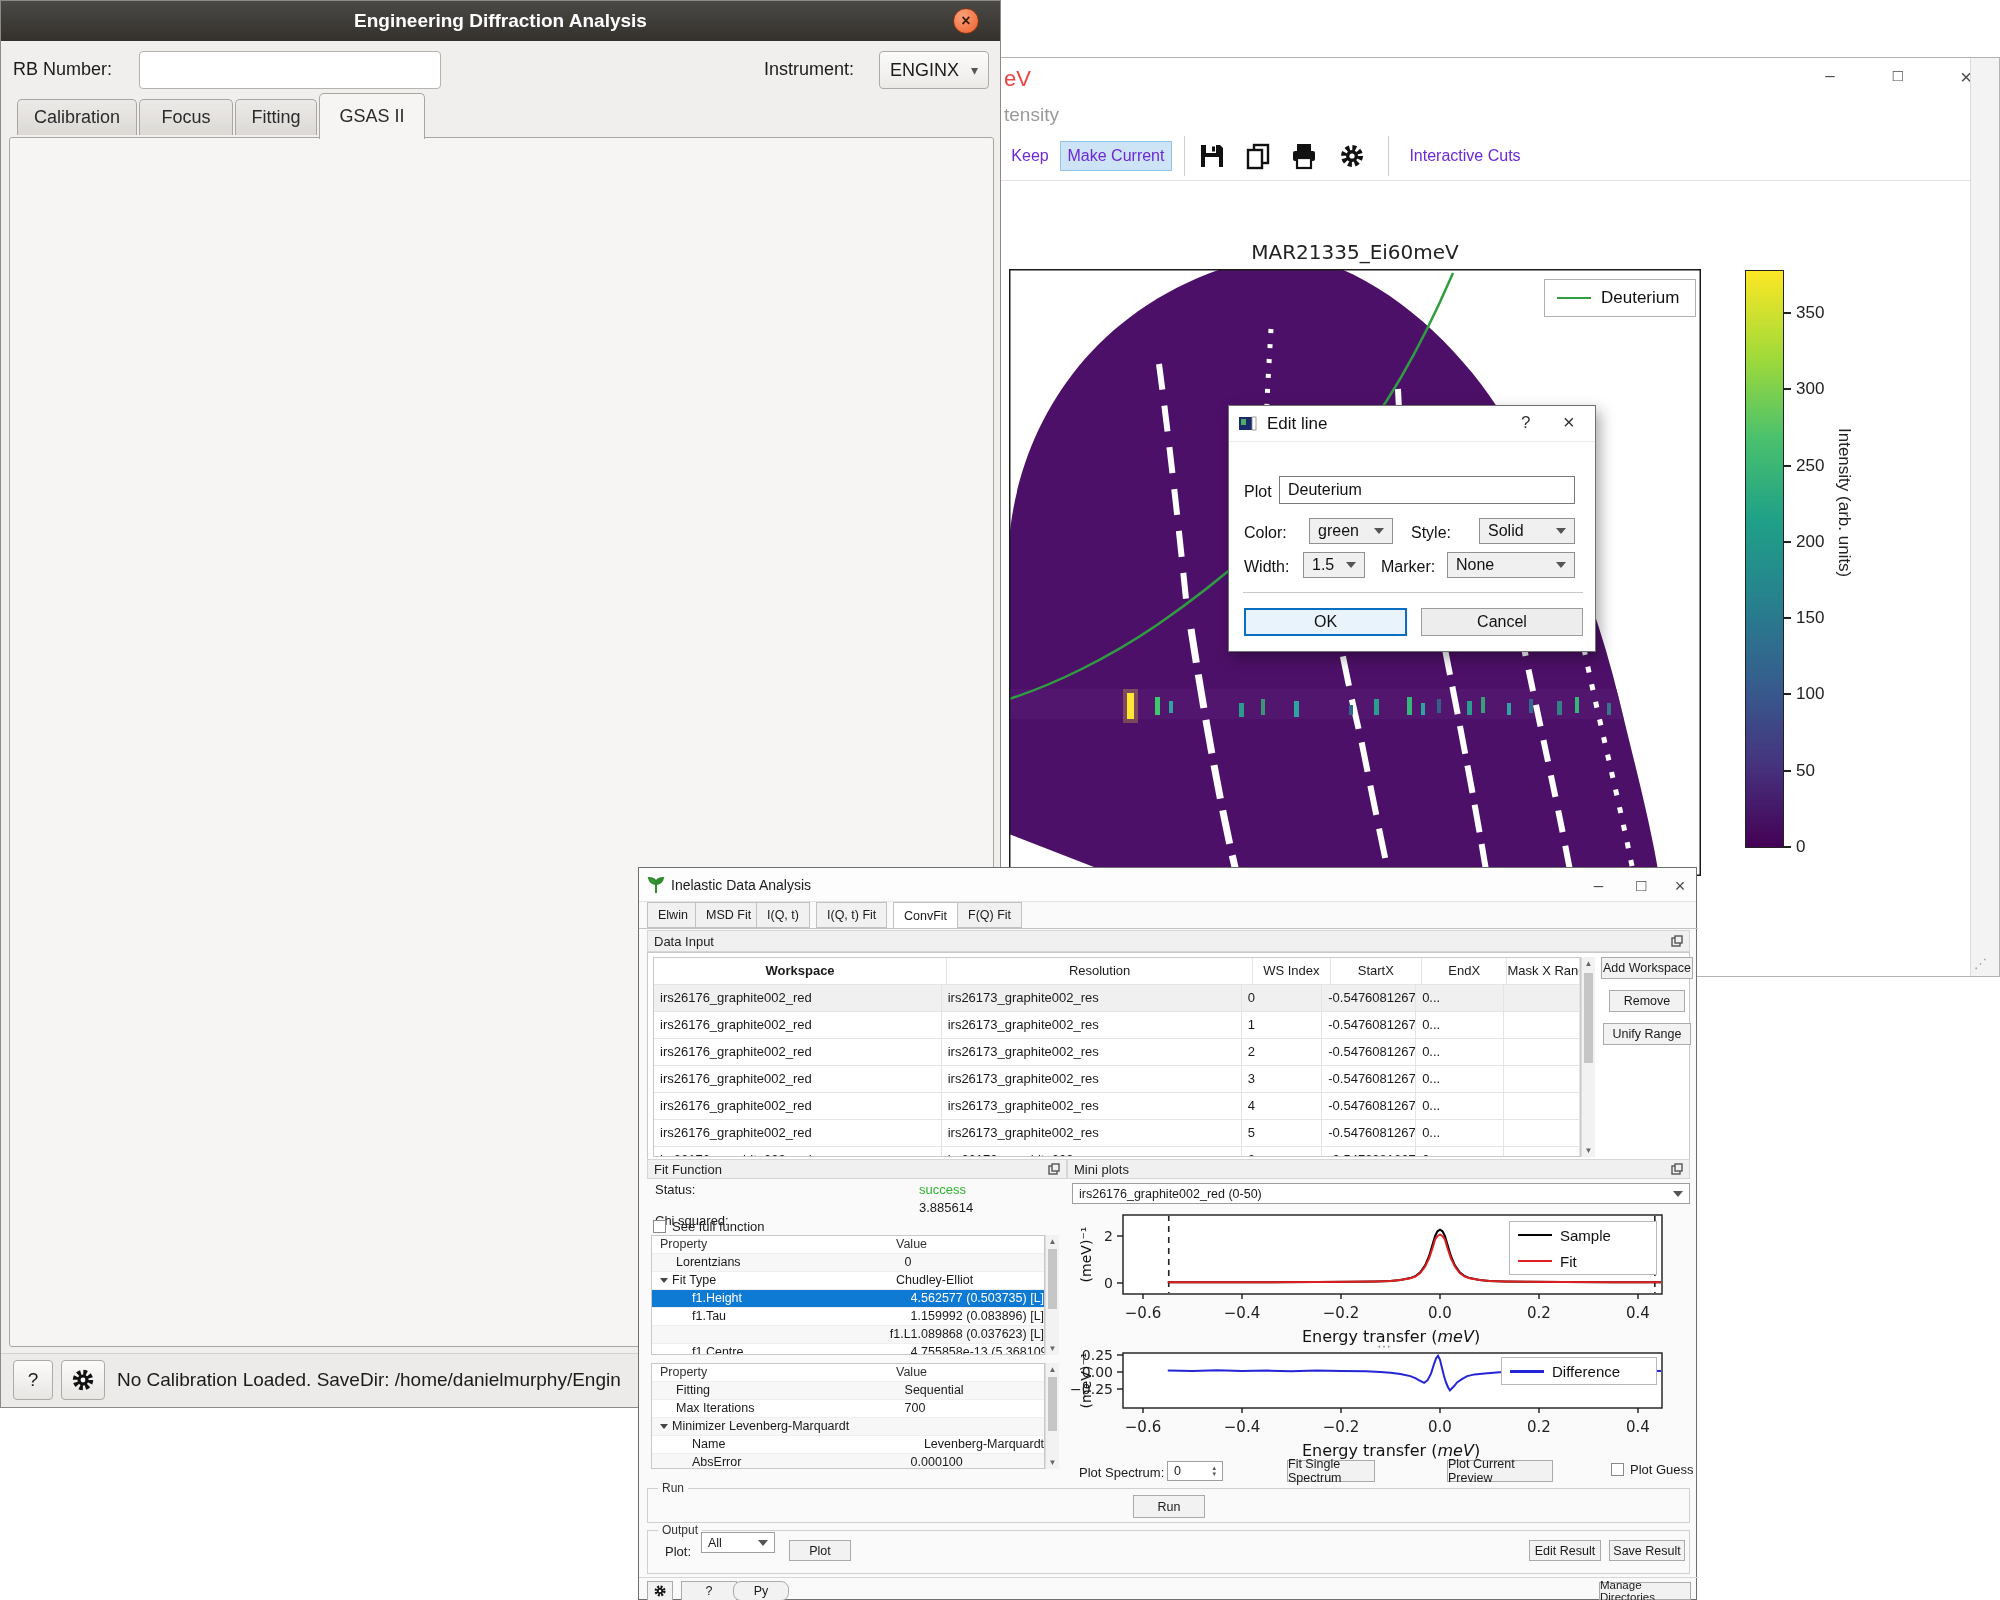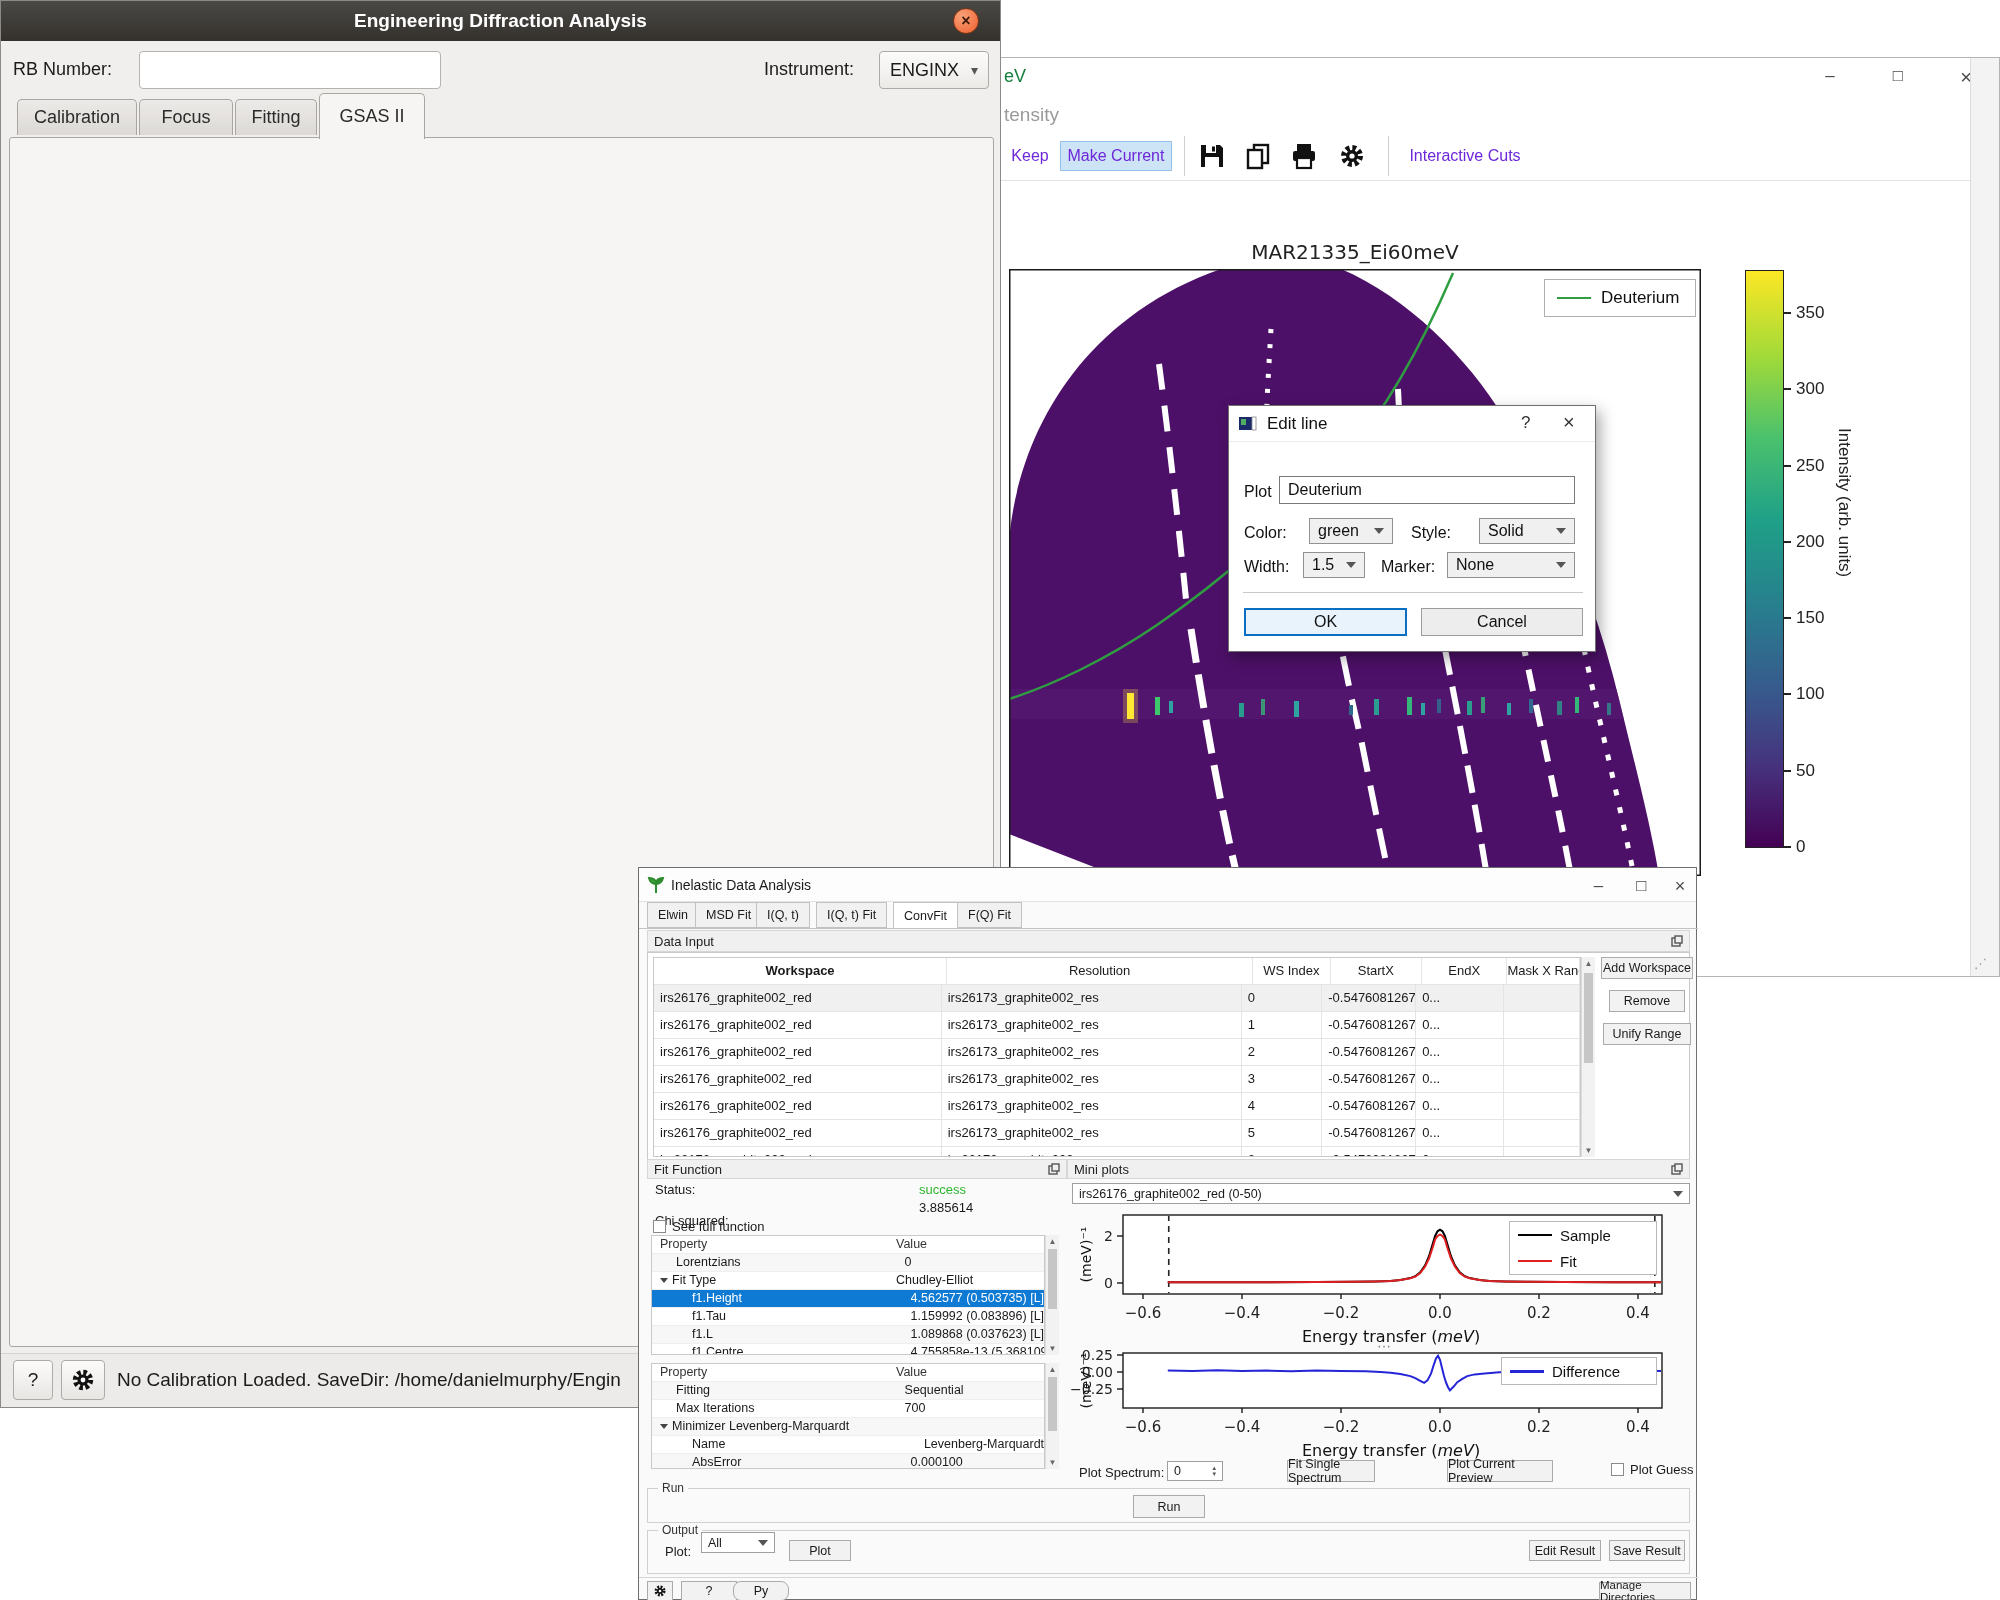--- a/index.html
+++ b/index.html
@@ -40,21 +40,21 @@
   .mpl-arrow{font-size:26px;color:#a4a4a4;}
   #gsas-legend{background:#fff;border:1px solid #b9b9b9;padding:6px 0;}
   .lgrow{display:flex;align-items:center;height:30px;padding:0 14px;}
   .lgmark{width:44px;display:flex;align-items:center;justify-content:center;}
   .lgtext{font-size:18px;color:#111;margin-left:8px;}
   #lw-status{left:0;top:1352px;width:999px;height:54px;background:#ecebe9;border-top:1px solid #d4d2cf;}
 
   
   #slice-win{left:995px;top:57px;width:1005px;height:920px;background:#ffffff;
     border:1px solid #b3b3b3;z-index:1;}
-  .frag{color:#15803d;font-size:18px;}
+  .frag{color:#ef4444;font-size:22px;}
   .winbtn{color:#4a4a4a;font-size:17px;text-align:center;}
   .sl-btn{font-size:16px;color:#6d28d9;display:flex;align-items:center;justify-content:center;}
   #mk-current{background:#cde4f7;border:1px solid #96c3ea;}
   .vsep{width:1px;background:#cfcfcf;}
   #cbar{background:linear-gradient(to top,#440154 0%,#46327e 14%,#365c8d 28%,#277f8e 42%,#1fa187 57%,#4ac16d 71%,#a0da39 85%,#fde725 100%);
     border:1px solid #222;}
   .cbtick{position:absolute;width:7px;height:2px;background:#222;}
   .cblab{position:absolute;font-size:17px;color:#222;}
   #cbar-label{writing-mode:vertical-rl;font-size:17px;color:#222;}
   #sl-legend{background:#fff;border:1px solid #b0b0b0;display:flex;align-items:center;padding:0 12px;}
@@ -555,21 +555,21 @@
         </div>
         <div class="prow sel">
           <div class="pl" style="width: 236px; padding-left: 40px;">f1.Height</div>
           <div class="pv" style="width: 144px;">4.562577 (0.503735) [L]</div>
         </div>
         <div class="prow">
           <div class="pl" style="width: 236px; padding-left: 40px;">f1.Tau</div>
           <div class="pv" style="width: 144px;">1.159992 (0.083896) [L]</div>
         </div>
         <div class="prow" style="background: rgb(247, 247, 247);">
-          <div class="pl" style="width: 236px; padding-left: 40px;">f1.L</div>
+          <div class="pl" style="width: 236px; padding-left: 40px; text-align: right;">f1.L</div>
           <div class="pv" style="width: 144px;">1.089868 (0.037623) [L]</div>
         </div>
         <div class="prow">
           <div class="pl" style="width: 236px; padding-left: 40px;">f1.Centre</div>
           <div class="pv" style="width: 144px;">4.755858e-13 (5.368109e-14) [L]</div>
         </div>
       </div>
     <div class="b sb" style="left:406px;top:367px;width:14px;height:120px;">
       <div class="sar" style="top:2px;">▲</div>
       <div class="thumb" style="top:14px;height:60px;"></div>

